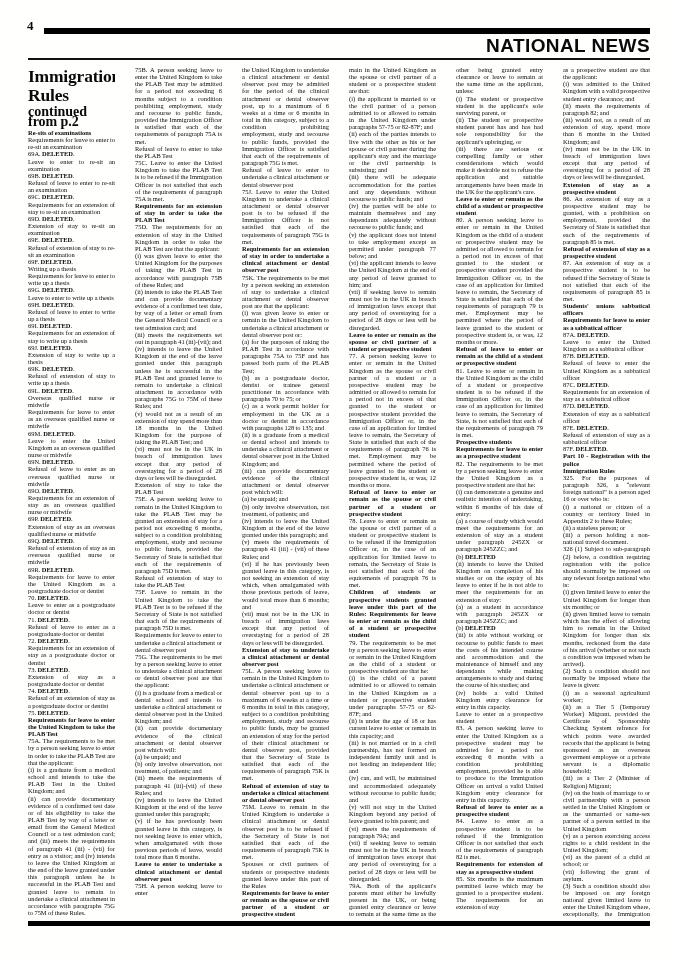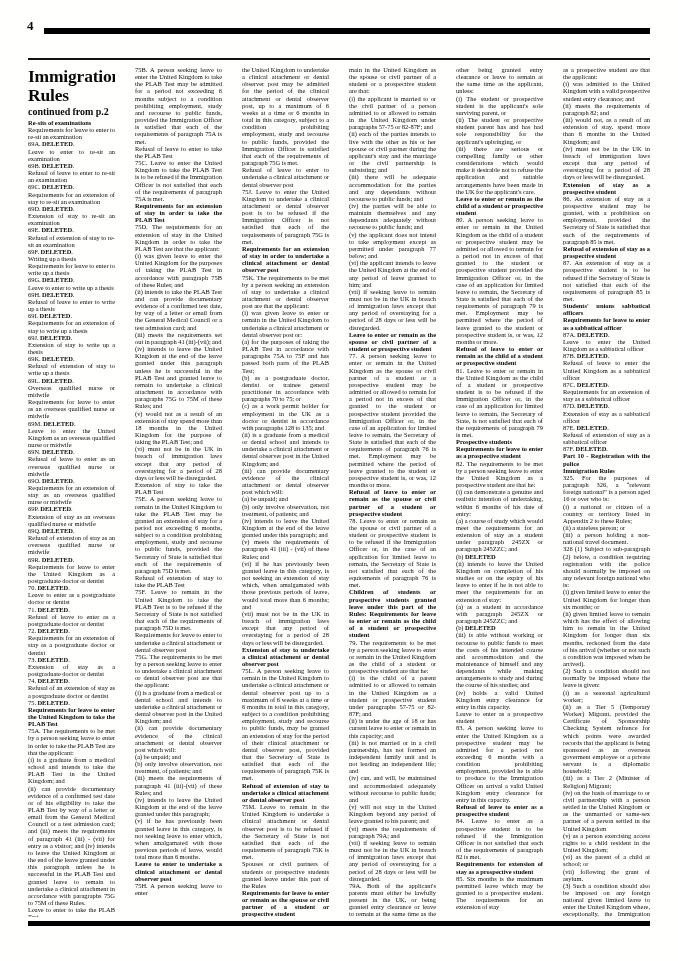--- a/index.html
+++ b/index.html
@@ -6,29 +6,30 @@
   .page{position:relative;width:678px;height:961px;background:#fffffe;font-family:"Liberation Serif",serif;color:#0a0a0a;overflow:hidden;}
   .pageno{position:absolute;left:27px;top:19px;font-weight:bold;font-size:13px;line-height:13px;}
   .topbar{position:absolute;left:44px;right:28px;top:28px;height:6px;background:#000;}
   .masthead{position:absolute;right:28px;top:36px;font-family:"Liberation Sans",sans-serif;font-weight:bold;font-size:19px;letter-spacing:.4px;line-height:20px;}
   .headrule{position:absolute;left:28px;right:28px;top:58px;height:2px;background:#111;}
   .columns{position:absolute;left:28px;top:66px;width:622px;height:851px;display:flex;gap:20px;overflow:hidden;}
   .col{flex:1 1 0;min-width:0;overflow:hidden;text-align:justify;font-size:6.45px;line-height:7.15px;word-spacing:-0.2px;}
   .blk{margin:0;}
   .b{font-weight:bold;}
   .headline{font-size:17.5px;line-height:19px;font-weight:bold;margin:1px 0 2px;letter-spacing:-.2px;text-align:left;}
-  .subtitle{font-size:10px;font-weight:bold;line-height:10px;margin:0 0 2px;text-align:left;}
+  .subtitle{font-size:14px;font-weight:bold;line-height:10px;margin:0 0 2px;text-align:left;}
   .bottombar{position:absolute;left:28px;right:28px;top:921px;height:5px;background:#000;}
 </style>
 </head>
 <body>
 
 <div class="page">
   <div class="pageno">4</div>
   <div class="topbar"></div>
+  <div class="masthead">NATIONAL NEWS</div>
   <div class="headrule"></div>
   <main class="columns" id="columns">
       <div class="col">
         <h1 class="headline">Immigration Rules</h1>
         <div class="subtitle">continued from p.2</div>
         <p class="blk"><span class="b">Re-sits of examinations</span></p>
         <p class="blk">Requirements for leave to enter to re-sit an examination</p>
         <p class="blk">69A. <span class="b">DELETED</span>.</p>
         <p class="blk">Leave to enter to re-sit an examination</p>
         <p class="blk">69B. <span class="b">DELETED</span>.</p>

